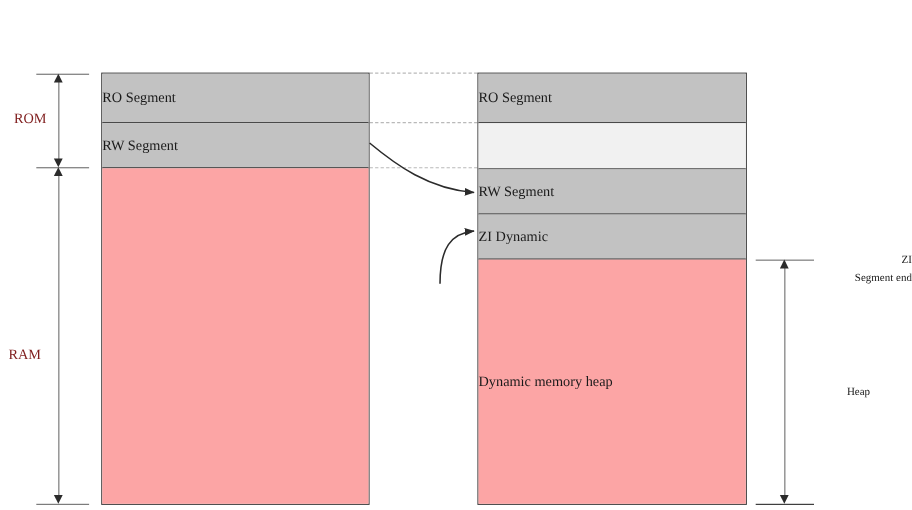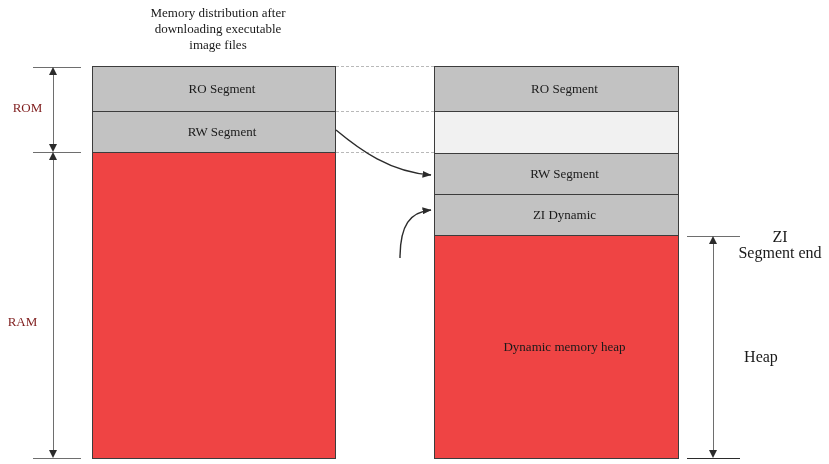--- a/index.html
+++ b/index.html
@@ -38,31 +38,30 @@
   #box-left  { left: 92px;  top: 66px; width: 244px; height: 393px; }
   #box-right { left: 434px; top: 66px; width: 245px; height: 393px; }
 
   .seg {
     position: absolute;
     left: 0;
     right: 0;
     box-sizing: border-box;
     display: flex;
     align-items: center;
-    justify-content: center;
+    justify-content: flex-start;
     font-size: 13px;
     color: #1a1a1a;
-    padding-left: 16px;
   }
   .seg-filled {
     background: #c2c2c2;
     border-bottom: 1.5px solid #3c3c3c;
   }
   .seg-empty {
-    background: #ef4444;
+    background: #fca5a5;
     font-family: Liberation Serif, serif;
   }
   .seg-empty-div {
     background: #f1f1f1;
     border-bottom: 1.5px solid #3c3c3c;
   }
 
   
   .dotted-link {
     position: absolute;
@@ -93,43 +92,40 @@
   .bracket-label {
     position: absolute;
     font-size: 13px;
     color: #7f1d1d;
     text-align: center;
   }
 
   
   .side-label {
     position: absolute;
-    font-size: 16px;
+    font-size: 10px;
     line-height: 16px;
     color: #1a1a1a;
-    text-align: center;
+    text-align: right;
     white-space: pre-line;
   }
 
   
   #curves {
     position: absolute;
     left: 0; top: 0;
     width: 829px; height: 464px;
     pointer-events: none;
   }
 </style>
 </head>
 <body>
 
 <div id="canvas">
 
-  <div class="diagram-title" id="title-left">Memory distribution after
-downloading executable
-image files</div>
 
 
   <div class="dotted-link" style="left:336px; top:66px;  width:98px;"></div>
   <div class="dotted-link" style="left:336px; top:111px; width:98px;"></div>
   <div class="dotted-link" style="left:336px; top:152px; width:98px;"></div>
 
   <div class="mem-box" id="box-left">
     <div class="seg seg-filled" style="top:0px; height:45px;">
       <span>RO Segment</span>
     </div>

